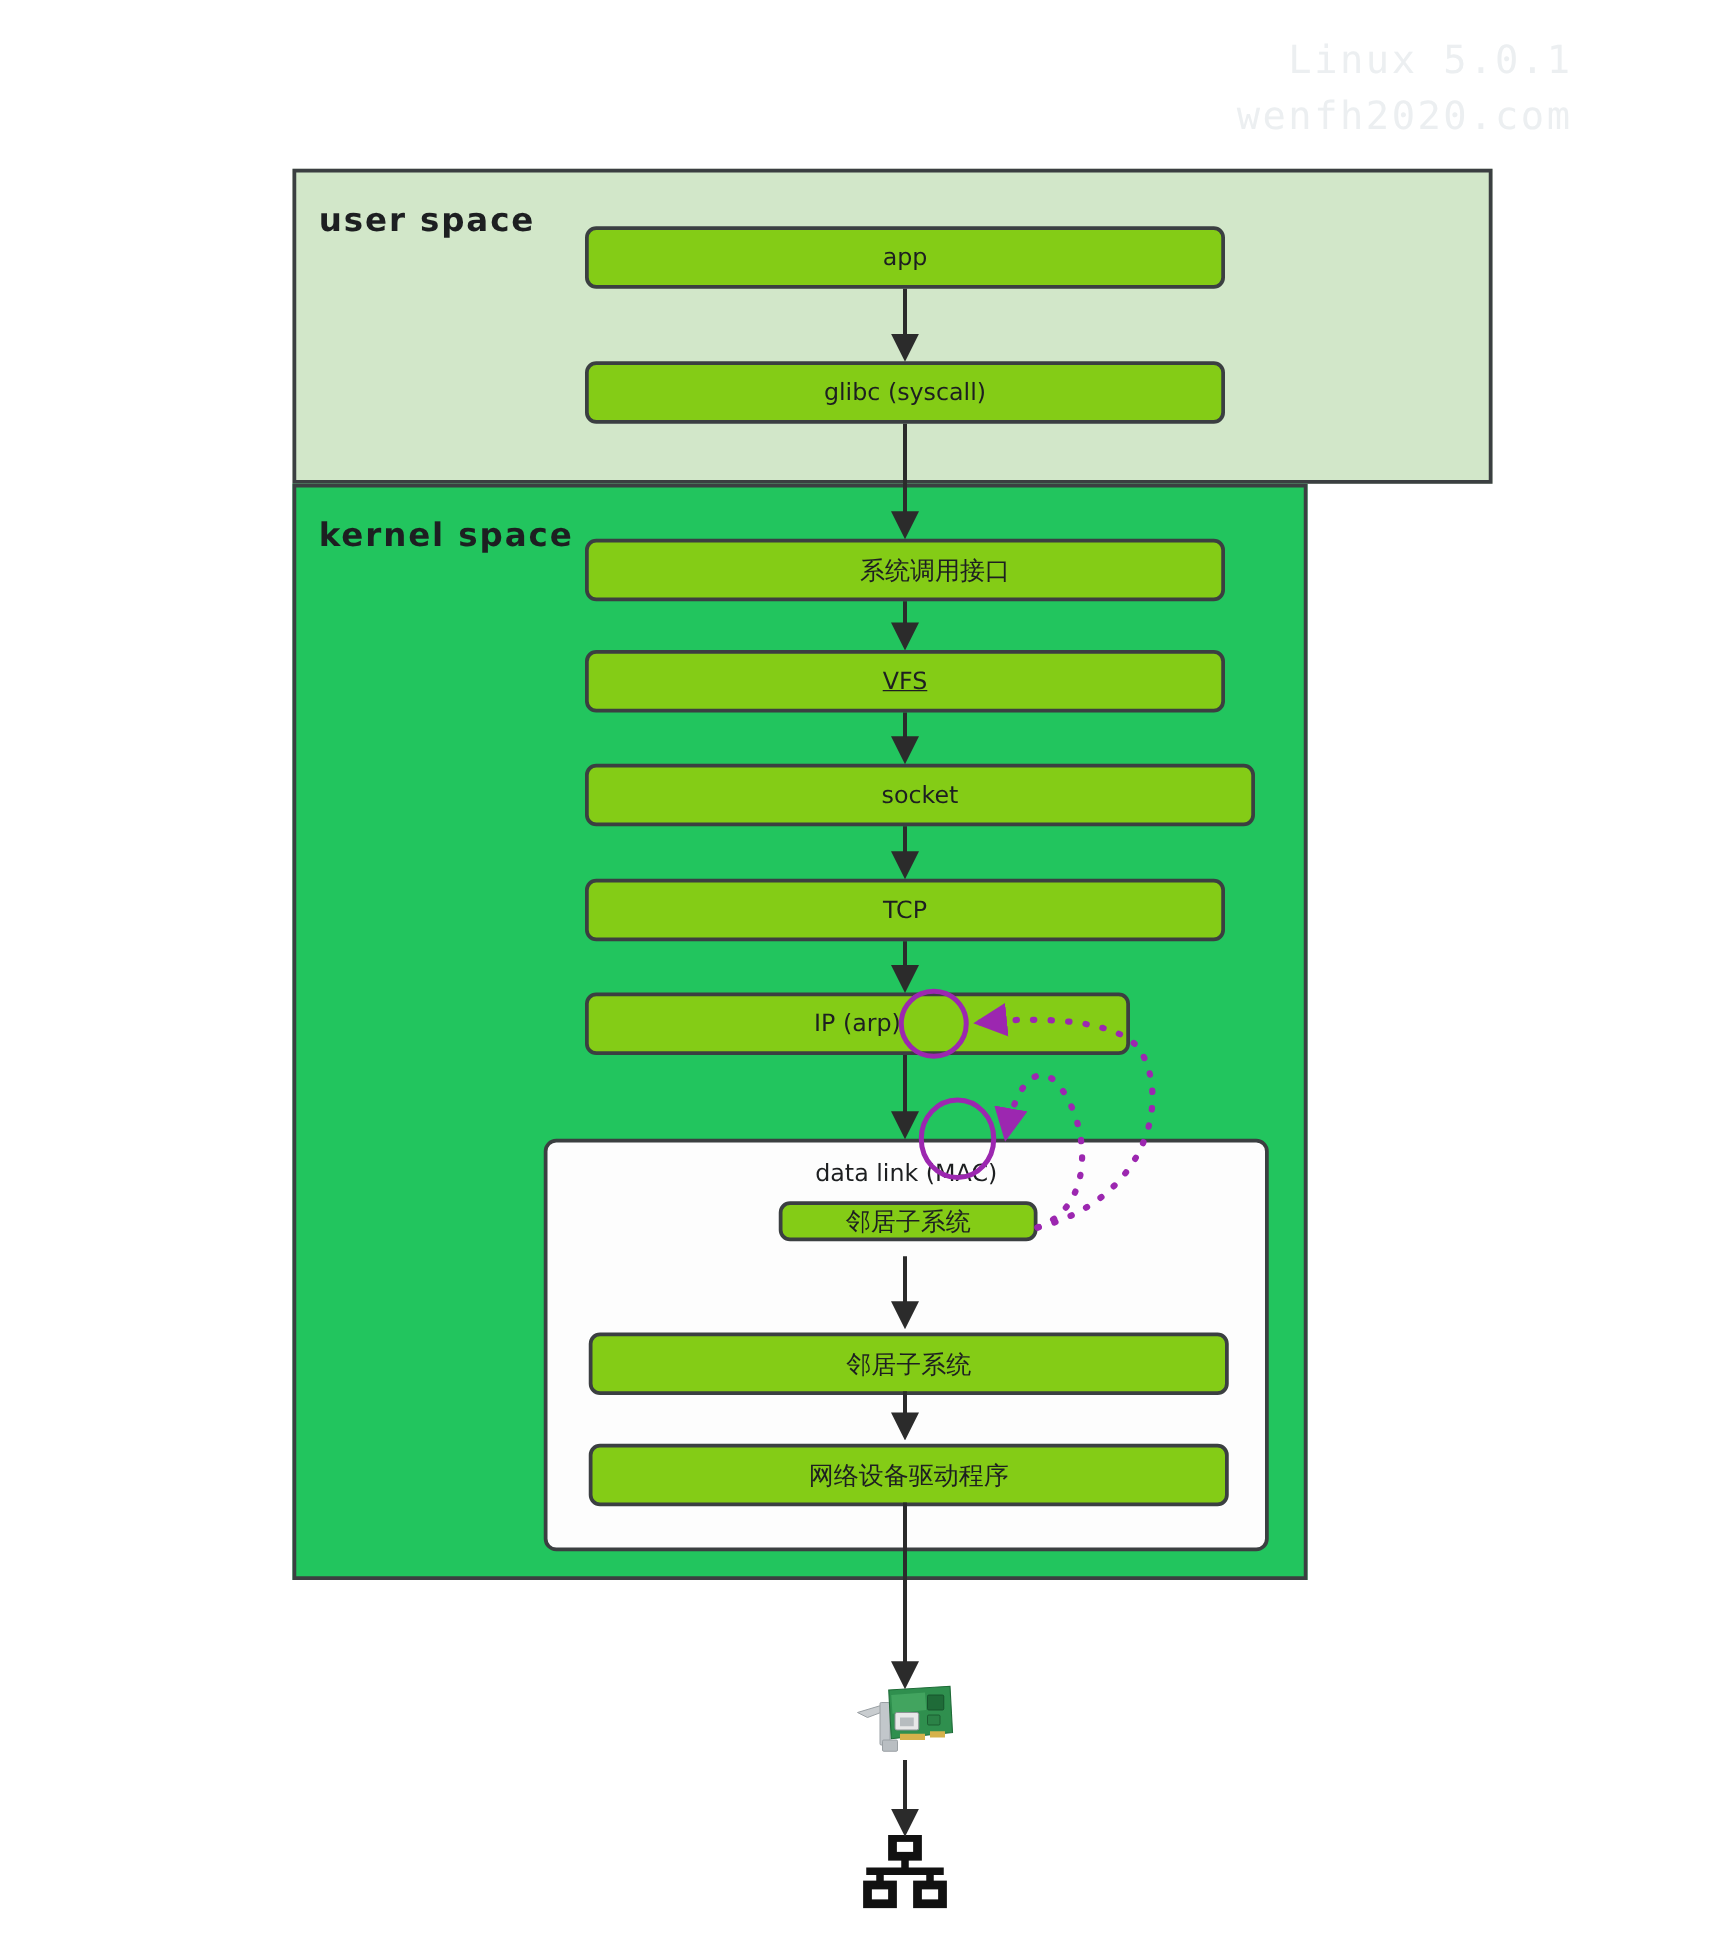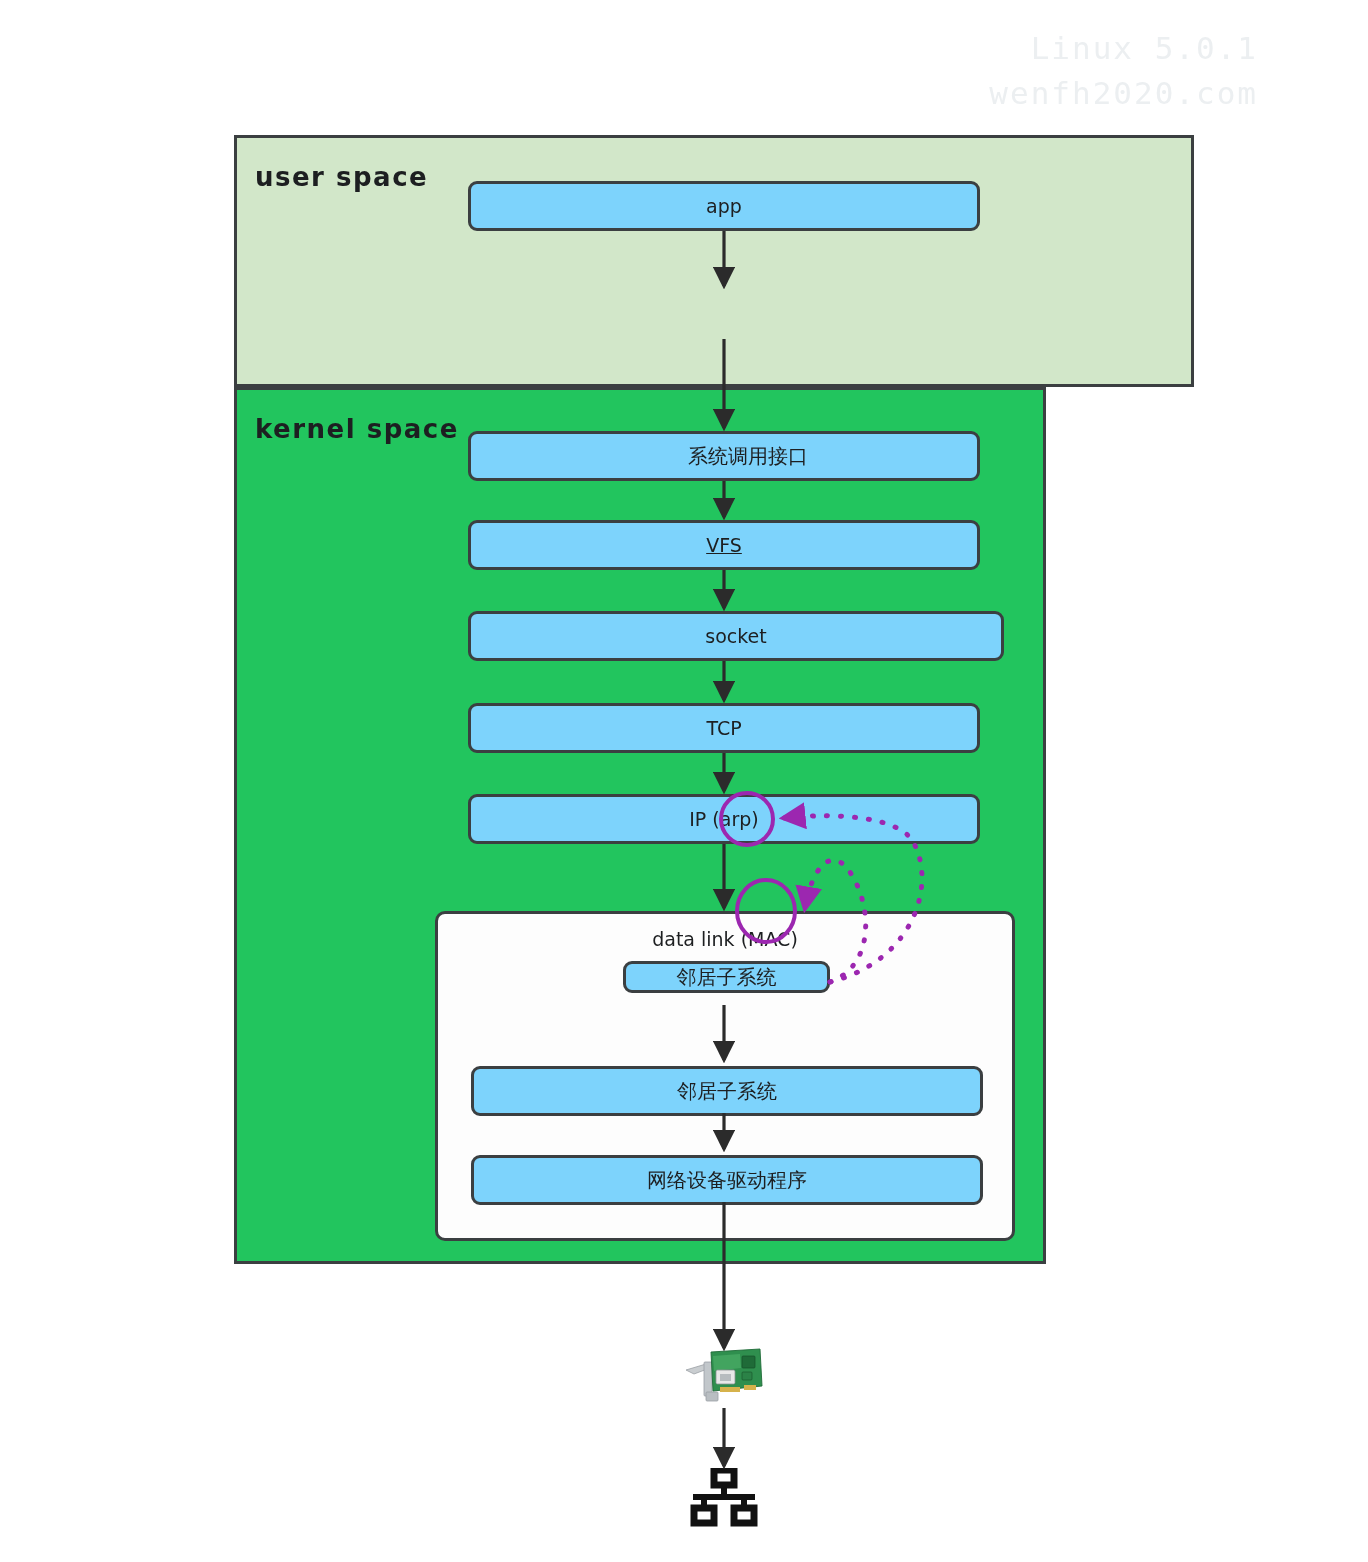--- a/index.html
+++ b/index.html
@@ -65,21 +65,21 @@
     font-size: 26px;
     font-weight: bold;
     letter-spacing: 1.5px;
     color: #1d1f21;
   }
 
   
   .box {
     position: absolute;
     box-sizing: border-box;
-    background: #7dd3fc;
+    background: #84cc16;
     border: 3px solid #3b3f41;
     border-radius: 9px;
     display: flex;
     align-items: center;
     justify-content: center;
     color: #1d1f21;
     font-size: 19px;
     font-family: "DejaVu Sans", sans-serif;
   }
   .box.cjk { font-size: 20px; }
@@ -147,38 +147,41 @@
   </div>
 
   <div class="space" id="kernel-space">
     <div class="space-label">kernel space</div>
   </div>
 
   <div class="box" style="left:456px; top:181px; width:512px; height:50px;">
     <span>app</span>
   </div>
 
+  <div class="box" style="left:456px; top:289px; width:512px; height:50px;">
+    <span>glibc (syscall)</span>
+  </div>
 
   <div class="box cjk" style="left:456px; top:431px; width:512px; height:50px;padding-left:48px;">
     <span>系统调用接口</span>
   </div>
 
   <div class="box" style="left:456px; top:520px; width:512px; height:50px;text-decoration:underline;">
     <span>VFS</span>
   </div>
 
   <div class="box" style="left:456px; top:611px; width:536px; height:50px;">
     <span>socket</span>
   </div>
 
   <div class="box" style="left:456px; top:703px; width:512px; height:50px;">
     <span>TCP</span>
   </div>
 
-  <div class="box" style="left:456px; top:794px; width:512px; height:50px;">
+  <div class="box" style="left:456px; top:794px; width:436px; height:50px;">
     <span>IP (arp)</span>
   </div>
 
   <div id="datalink-container">
     <div id="datalink-label">data link (MAC)</div>
 
     <div class="box cjk" style="left:185px; top:47px; width:207px; height:32px;text-align:right;">
       <span>邻居子系统</span>
     </div>
 

